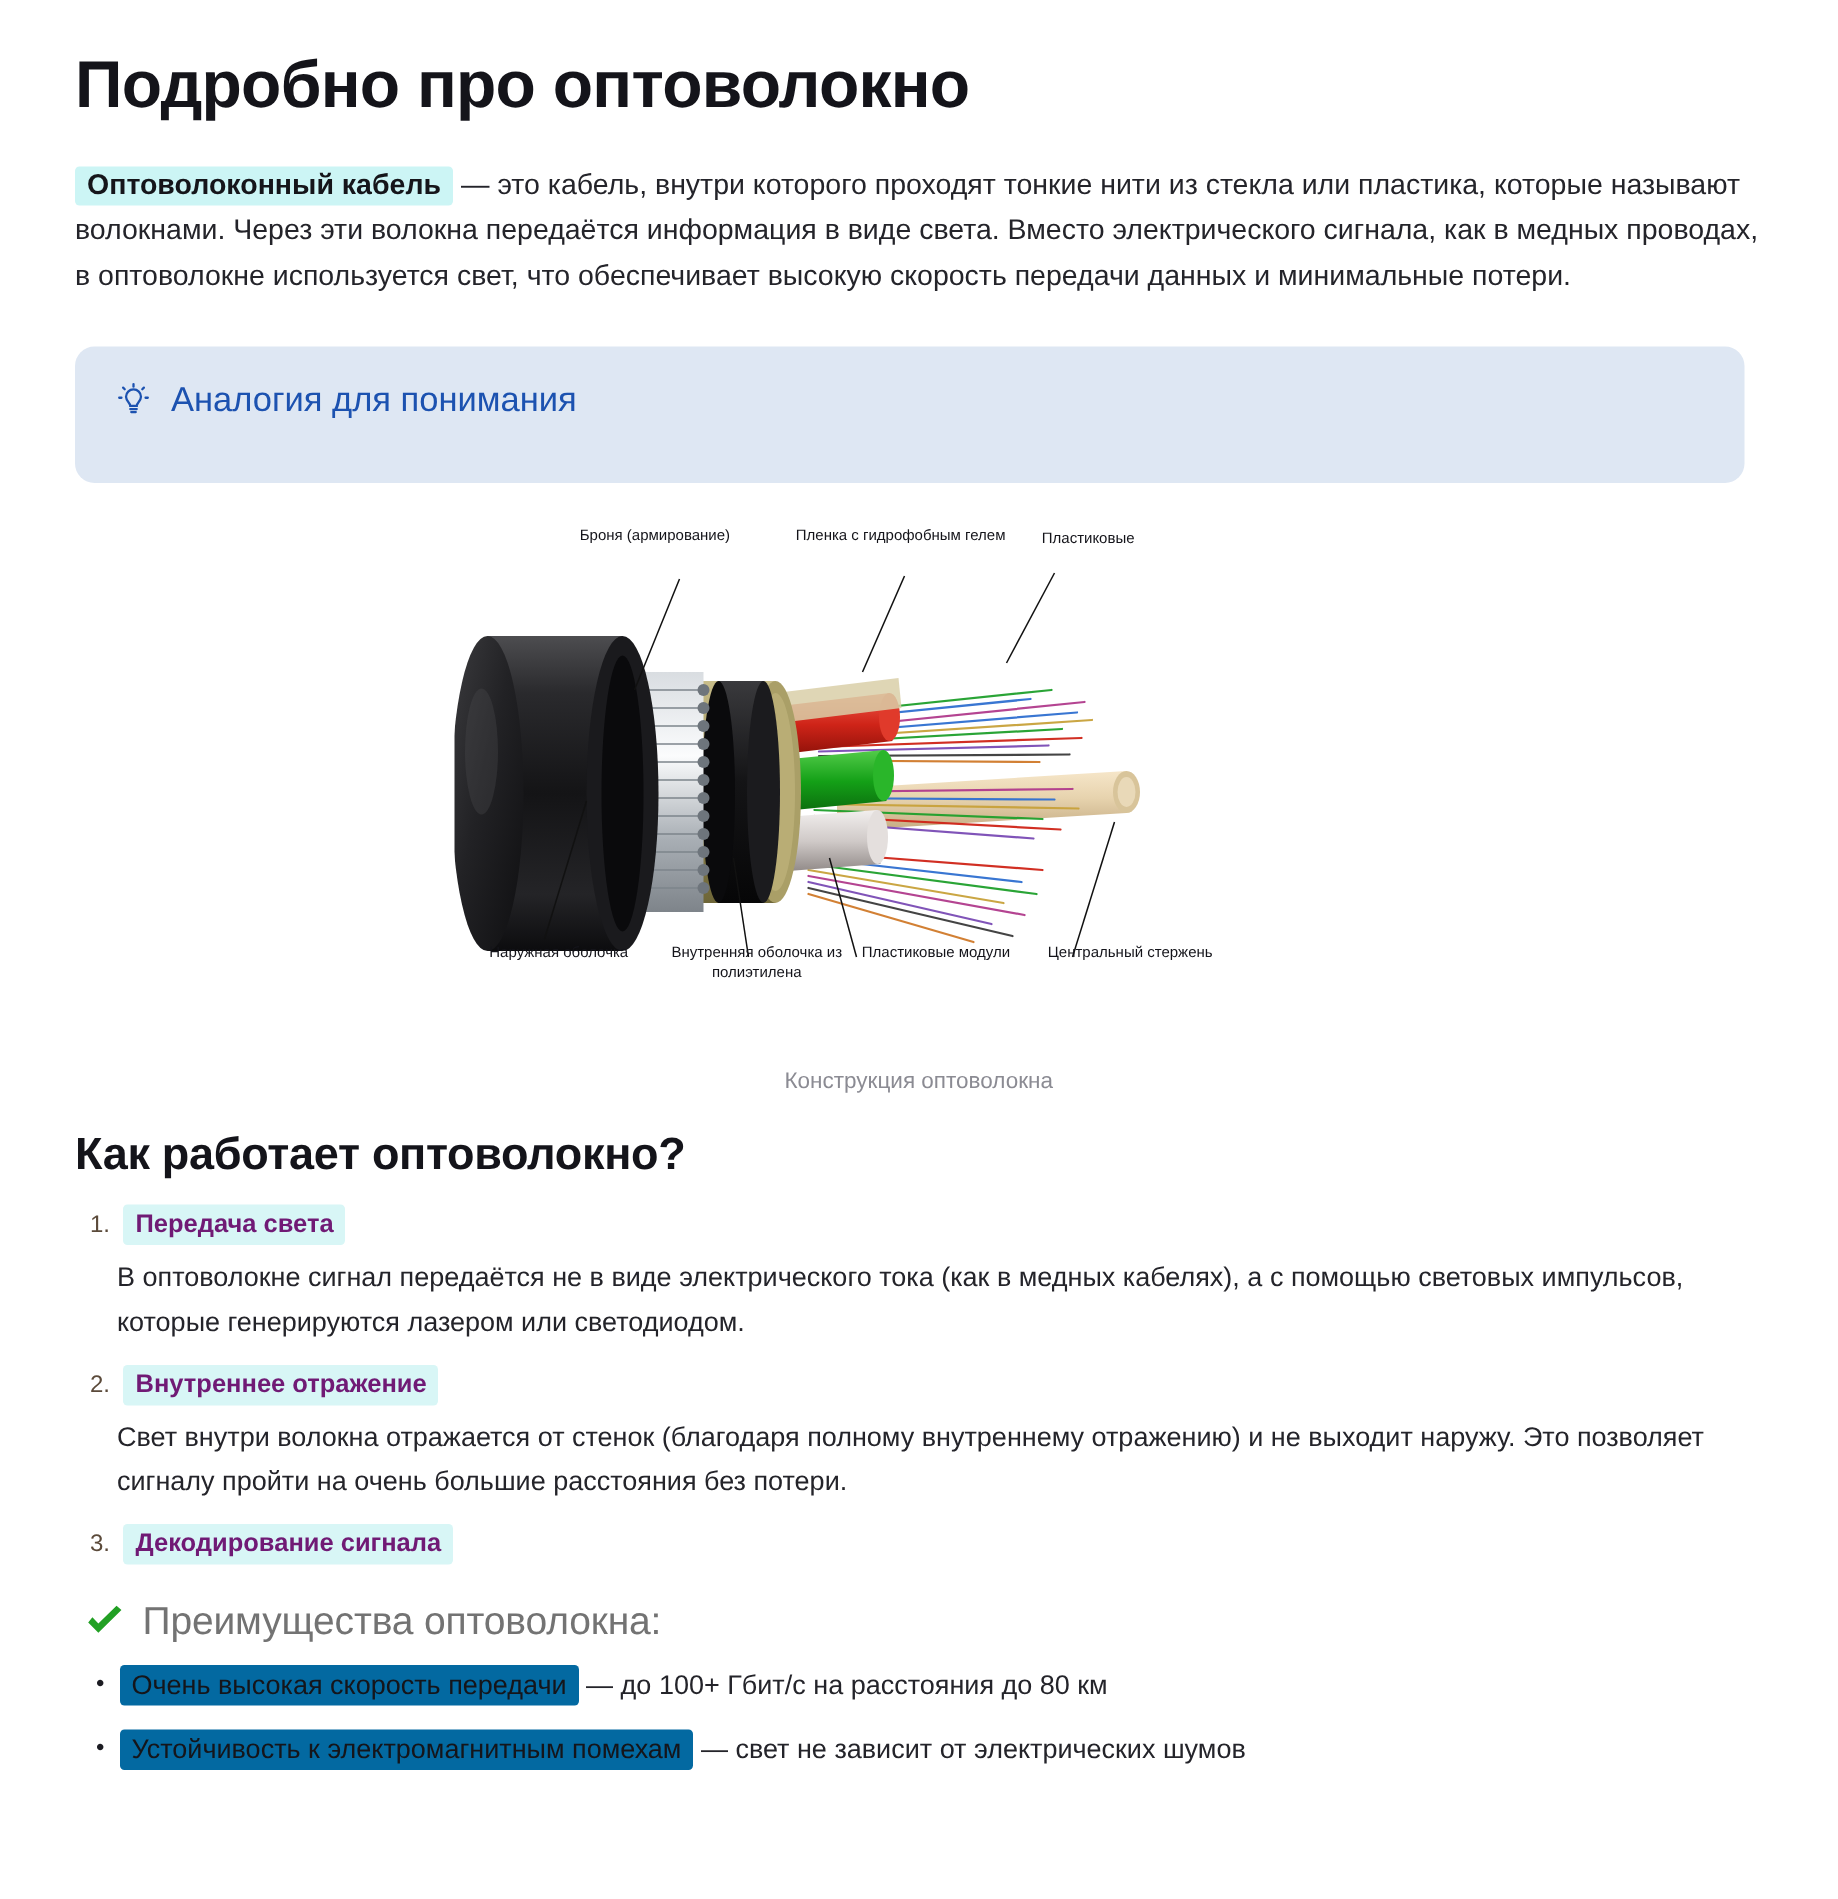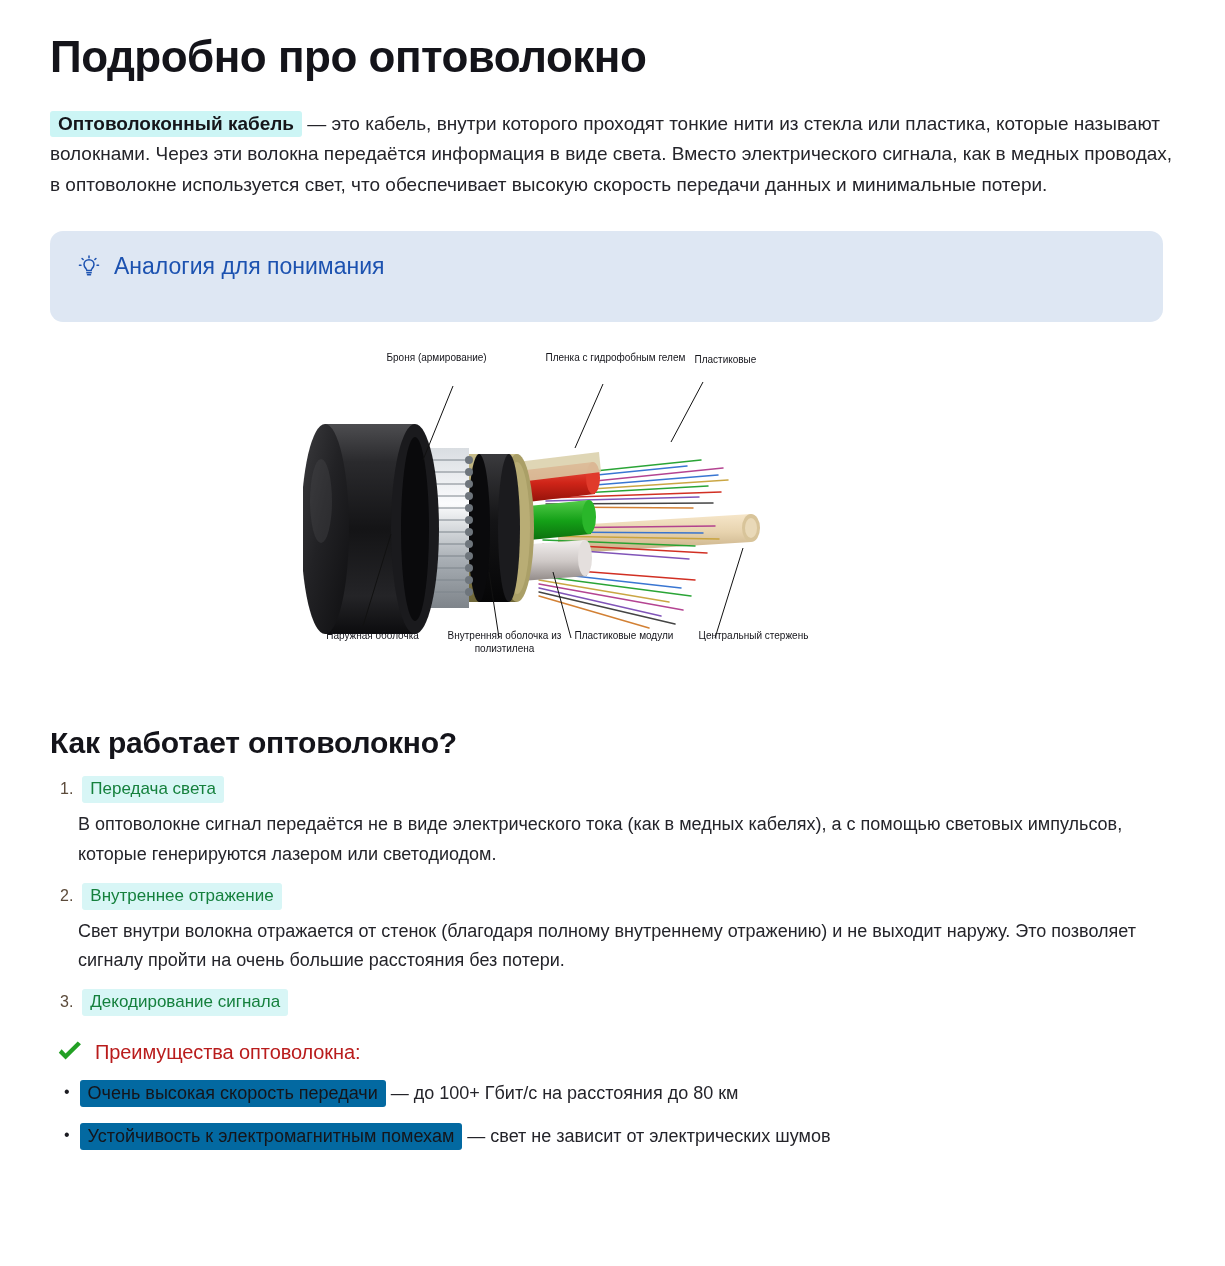--- a/index.html
+++ b/index.html
@@ -127,23 +127,23 @@
     margin-bottom: 7px;
   }
   .step-num {
     font-size: 16px;
     color: #5b4a3a;
     min-width: 18px;
     padding-left: 10px;
   }
   .step-label {
     background: #d8f6f6;
-    font-weight: 400;
+    font-weight: 700;
     font-size: 17px;
-    color: #15803d;
+    color: #701a75;
     padding: 3px 8px 4px 8px;
     border-radius: 3px;
   }
   .step-body {
     font-size: 18px;
     line-height: 1.62;
     color: #24242a;
     padding-left: 28px;
     max-width: 1130px;
   }
@@ -151,23 +151,23 @@
   
   .adv-head {
     display: flex;
     align-items: center;
     gap: 11px;
     margin: 22px 0 14px 0;
     padding-left: 6px;
   }
   .check-icon { width: 28px; height: 28px; display: block; flex: 0 0 auto; }
   .adv-title {
-    font-size: 20px;
+    font-size: 26px;
     font-weight: 400;
-    color: #b91c1c;
+    color: #737373;
     letter-spacing: -0.1px;
   }
   .adv-list { margin: 0; padding: 0; list-style: none; }
   .adv-item {
     display: flex;
     align-items: baseline;
     gap: 10px;
     font-size: 18px;
     line-height: 1.5;
     color: #24242a;
@@ -376,28 +376,29 @@
           <line x1="300" y1="8" x2="272" y2="72"></line>
           <line x1="400" y1="6" x2="368" y2="66"></line>
           <line x1="60" y1="250" x2="88" y2="158"></line>
           <line x1="196" y1="262" x2="186" y2="196"></line>
           <line x1="268" y1="262" x2="250" y2="196"></line>
           <line x1="412" y1="262" x2="440" y2="172"></line>
         </g>
       </svg>
 
       <div class="fig-label" style="left:84px; top:0;">Броня (армирование)</div>
-      <div class="fig-label" style="left:228px; top:0;margin-left:15px;">Пленка с гидрофобным гелем</div>
+      <div class="fig-label" style="left:228px; top:0;">Пленка с гидрофобным гелем</div>
       <div class="fig-label" style="left:392px; top:2px;">Пластиковые</div>
 
       <div class="fig-label" style="left:0px; top:278px; width:140px;">Наружная оболочка</div>
       <div class="fig-label wrap" style="left:142px; top:278px;">Внутренняя оболочка из полиэтилена</div>
       <div class="fig-label" style="left:272px; top:278px;">Пластиковые модули</div>
       <div class="fig-label" style="left:396px; top:278px;">Центральный стержень</div>
     </div>
+    <figcaption class="figure-caption">Конструкция оптоволокна</figcaption>
   </figure>
 
   <h2 class="section-title">Как работает оптоволокно?</h2>
 
   <div class="steps">
 
     <div class="step">
       <div class="step-head">
         <span class="step-num">1.</span>
         <span class="step-label">Передача света</span>

